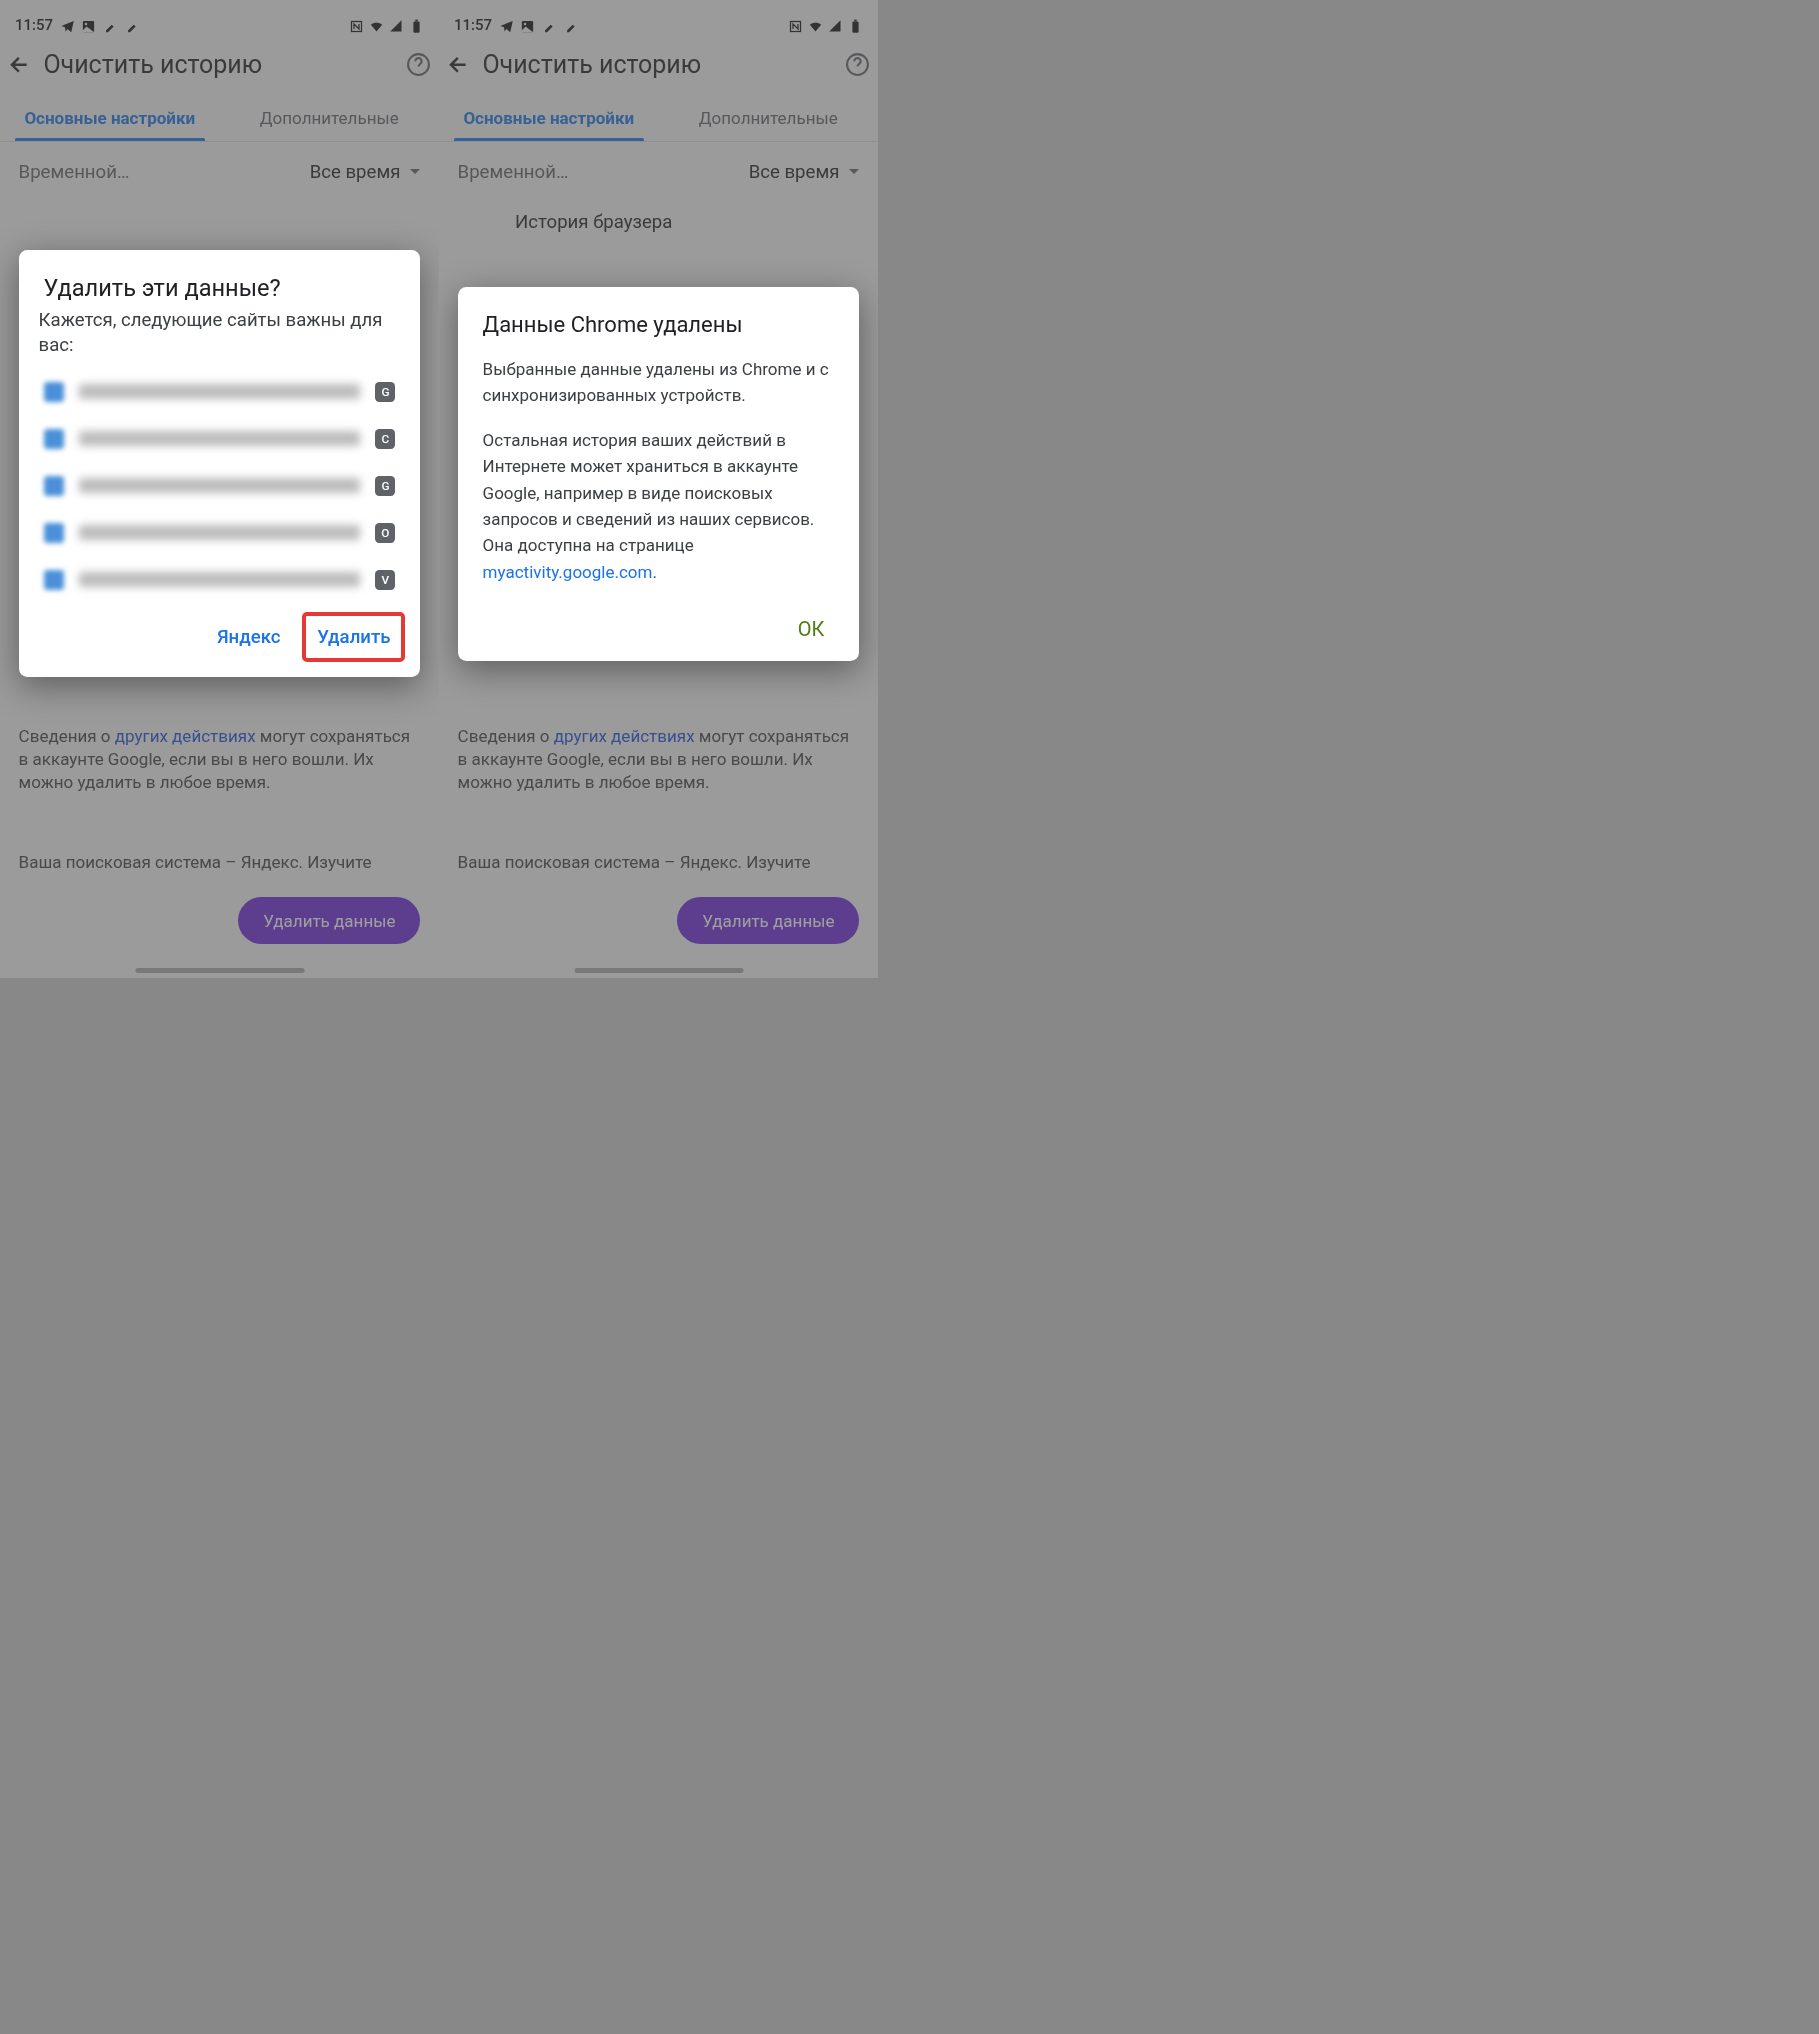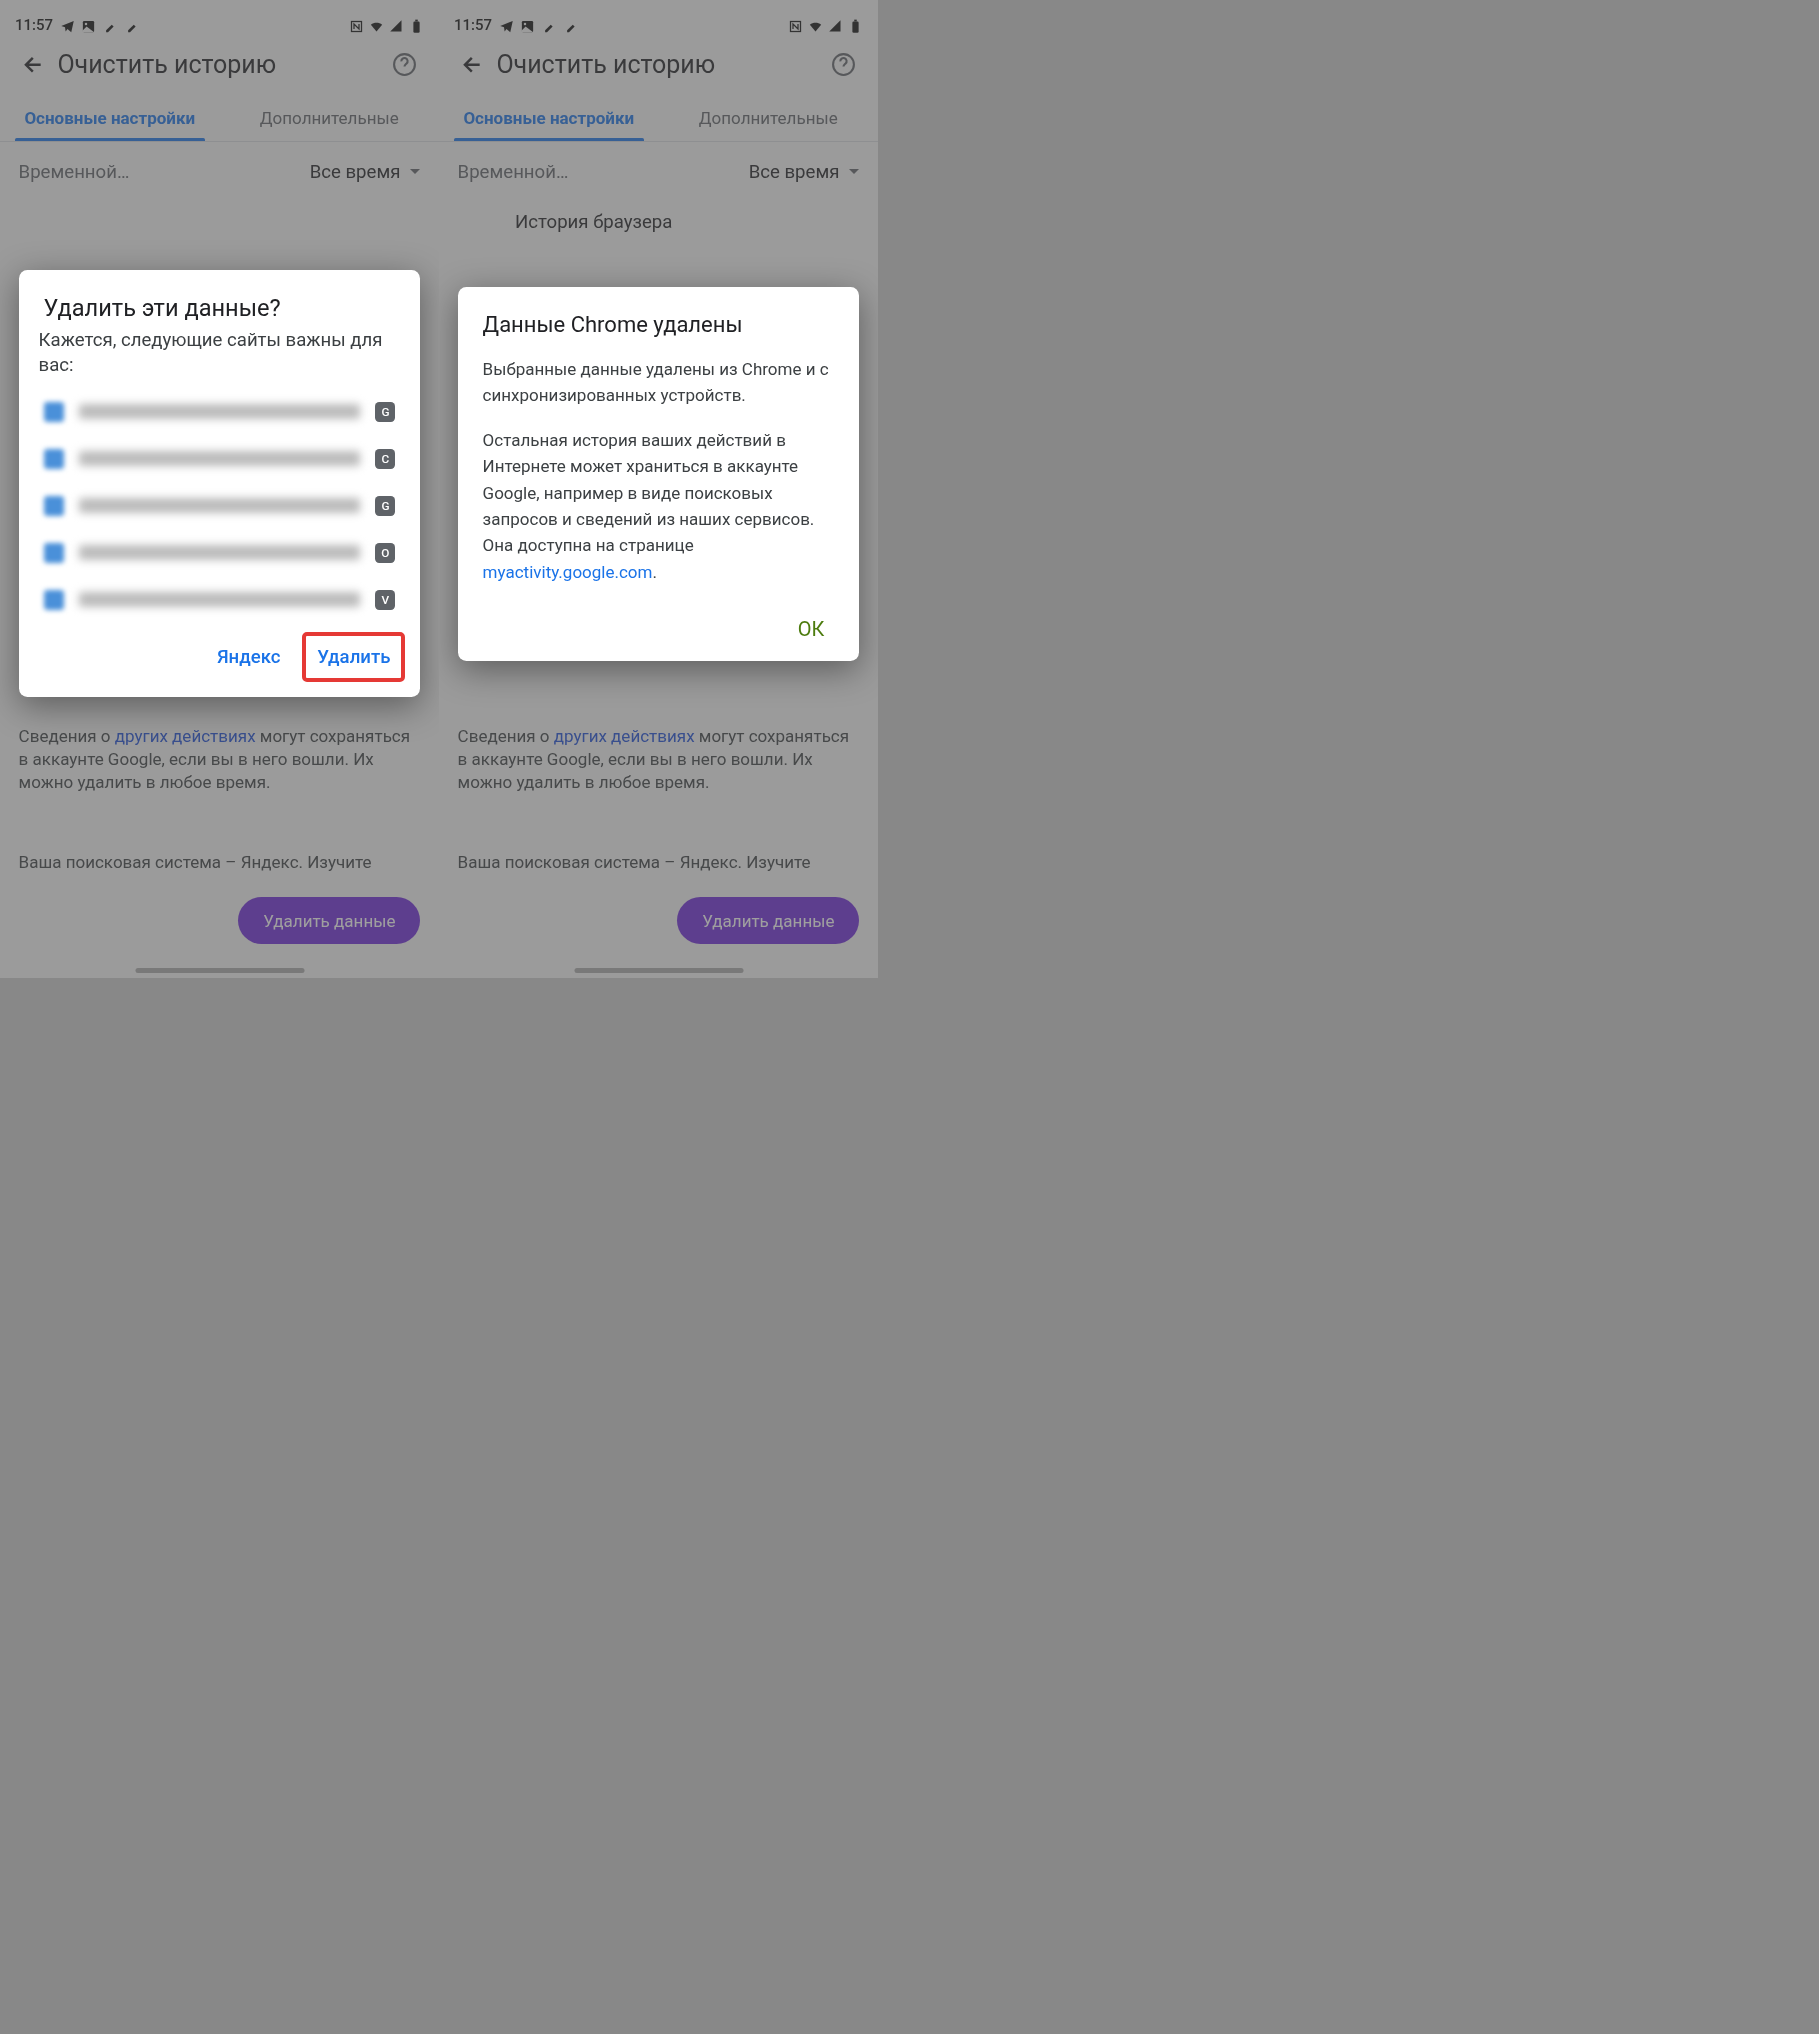--- a/index.html
+++ b/index.html
@@ -4,41 +4,41 @@
 <style>
 * { margin:0; padding:0; box-sizing:border-box; font-family:Roboto,Arial,sans-serif; }
 body { background:#888; display:flex; }
 .phone { width:439px; height:978px; background:#f5f5f5; position:relative; overflow:hidden; }
 .statusbar { height:34px; display:flex; align-items:flex-end; padding:0 15px; font-size:15px; font-weight:500; color:#111; }
 .statusbar .time { margin-right:6.7px; }
 .statusbar .licons { display:flex; gap:6.7px; }
 .statusbar .spacer { flex:1; }
 .statusbar .ricons { display:flex; gap:5px; align-items:center; }
 .ico { width:15px; height:15px; display:inline-block; }
-.appbar { height:61px; display:flex; align-items:center; padding:0 22px; gap:11.8px; }
+.appbar { height:61px; display:flex; align-items:center; padding:0 8px; gap:11.8px; }
 .appbar .back { width:23.6px; height:23.6px; }
 .appbar .title { font-size:25px; font-weight:400; color:#202124; flex:1; }
 .appbar .help { width:25px; height:25px; }
 .tabs { display:flex; border-bottom:0.8px solid #dadce0; height:47px; }
 .tab { flex:1; display:flex; align-items:center; justify-content:center; font-size:17px; color:#5f6368; position:relative; }
 .tab.active { color:#1a73e8; font-weight:700; }
 .tab.active::after { content:""; position:absolute; bottom:0; left:15px; right:15px; height:3.4px; background:#1a73e8; border-radius:1.7px 1.7px 0 0; }
 .timerange { display:flex; align-items:center; padding:18.6px 18.6px; font-size:18.6px; color:#202124; }
 .timerange .label { flex:1; color:#5f6368; }
 .timerange .val { display:flex; align-items:center; gap:10px; }
 .tri { width:0; height:0; border-left:5px solid transparent; border-right:5px solid transparent; border-top:5.9px solid #5f6368; }
 .section-title { font-size:18.6px; color:#202124; padding:10px 76px 0; }
 .footer-text { position:absolute; left:18.6px; right:18.6px; top:725px; font-size:17px; color:#3c4043; line-height:1.35; }
 .footer-text .link { color:#1d4ed8; }
 .search-text { position:absolute; left:18.6px; right:18.6px; top:852px; font-size:17px; color:#3c4043; }
 .bigbtn { position:absolute; bottom:34px; right:18.6px; background:#6d28d9; color:#fff; font-size:17px; padding:13.5px 25px; border-radius:25px; border:none; }
 .navpill { position:absolute; bottom:5px; left:50%; transform:translateX(-50%); width:169px; height:5px; background:#aaa; border-radius:2.5px; }
 .dimmer { position:absolute; inset:0; background:rgba(80,80,80,0.55); }
 
-.dialog1 { position:absolute; top:270px; left:18.6px; right:18.6px; background:#fff; border-radius:8.4px; padding:23.6px 0 15px; box-shadow:0 8.4px 34px rgba(0,0,0,0.4); }
+.dialog1 { position:absolute; top:250px; left:18.6px; right:18.6px; background:#fff; border-radius:8.4px; padding:23.6px 0 15px; box-shadow:0 8.4px 34px rgba(0,0,0,0.4); }
 .dialog1 .dtitle { font-size:23.6px; font-weight:400; color:#202124; padding:0 25px 6.7px; }
 .dialog1 .dsub { font-size:18.6px; color:#3c4043; padding:0 20px 10px; line-height:1.35; }
 .site { display:flex; align-items:center; padding:13.5px 25px; gap:15px; }
 .site .fav { width:20px; height:20px; background:#4a90d9; border-radius:3.4px; filter:blur(2.5px); }
 .site .sname { flex:1; height:15px; background:#bbb; border-radius:2.5px; filter:blur(4.2px); }
 .site .sname.w1{width:118px}.site .sname.w2{width:126px}.site .sname.w3{width:148px}.site .sname.w4{width:131px}.site .sname.w5{width:122px}
 .site .badge { width:20px; height:20px; background:#5f6368; color:#fff; font-size:11.8px; border-radius:4.2px; display:flex; align-items:center; justify-content:center; font-weight:500; }
 .dialog1 .dbtns { display:flex; justify-content:flex-end; gap:6.7px; padding:8.4px 15px 0; }
 .dbtn { background:none; border:none; font-size:18.6px; color:#1a73e8; padding:10px 15px; font-weight:500; }
 .dbtn.hl { border:4.2px solid #e53935; border-radius:5px; padding:10px 11px; }

